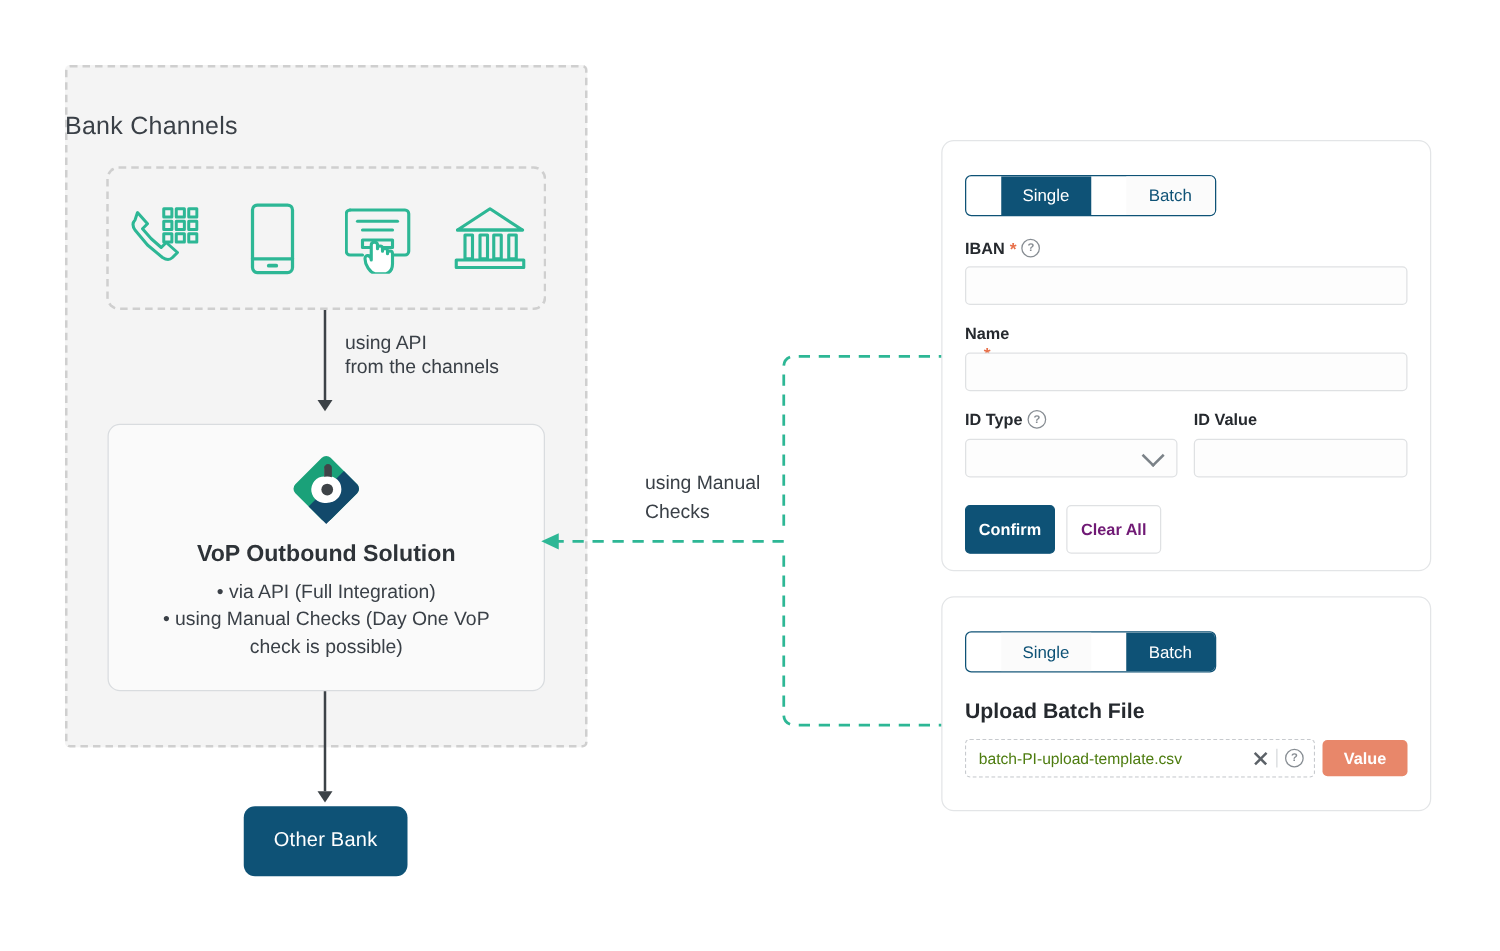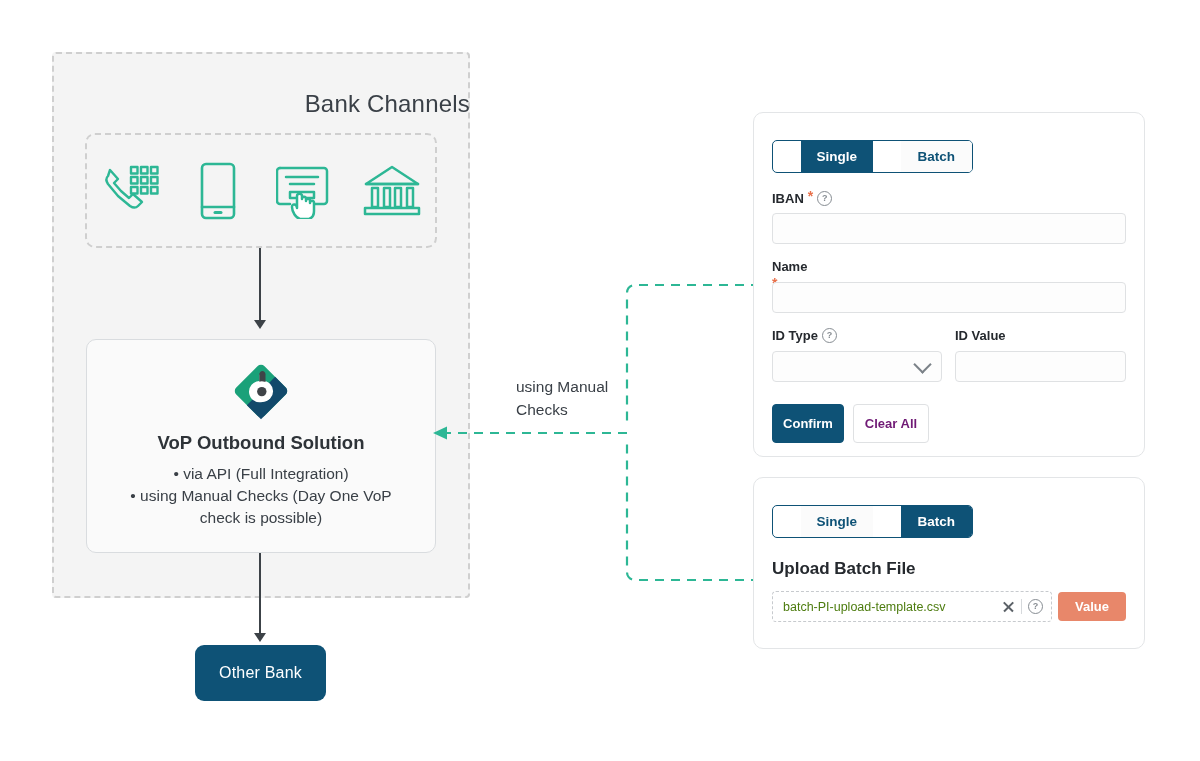--- a/index.html
+++ b/index.html
@@ -16,22 +16,22 @@
   
   .bank-group{
     position:absolute;left:52px;top:52px;width:418px;height:546px;
     background:#f4f4f4;
     border:2px dashed #cfcfcf;
     border-radius:4px;
     box-sizing:border-box;
   }
   .bank-title{
     position:absolute;left:52px;top:90px;width:418px;
-    text-align:right;
-    font-size:24px;color:#3a4047;letter-spacing:.2px;
+    text-align:left;
+    font-size:20px;color:#3a4047;letter-spacing:.2px;
   }
   .channels-box{
     position:absolute;left:85px;top:133px;width:352px;height:115px;
     border:2px dashed #cfcfcf;border-radius:10px;box-sizing:border-box;
     display:flex;align-items:center;justify-content:space-around;
   }
   .chan-icon{width:62px;height:62px;display:flex;align-items:center;justify-content:center;}
   .chan-icon svg{display:block;}
 
   
@@ -93,28 +93,28 @@
   }
   .card-single{left:753px;top:112px;width:392px;height:345px;}
   .card-batch{left:753px;top:477px;width:392px;height:172px;}
 
   .seg{
     position:absolute;display:flex;border:1px solid #0e5276;border-radius:5px;overflow:hidden;
     height:31px;width:199px;
   }
   .seg-btn{
     flex:1;display:flex;align-items:center;justify-content:center;
-    font-size:13.5px;font-weight:bold;cursor:pointer;margin-left:28px;
+    font-size:13.5px;font-weight:normal;cursor:pointer;margin-left:28px;
   }
   .seg-btn.on{background:#0e5276;color:#ffffff;}
   .seg-btn.off{background:#fbfbfb;color:#0e5276;}
 
   .fld-label{
     position:absolute;font-size:13px;font-weight:bold;color:#25292e;
-    display:flex;align-items:flex-start;gap:4px;white-space:nowrap;
+    display:flex;align-items:center;gap:4px;white-space:nowrap;
   }
   .req{color:#e8704a;font-size:14px;line-height:10px;}
   .qmark{
     width:13px;height:13px;border:1.3px solid #878d93;border-radius:50%;
     display:inline-flex;align-items:center;justify-content:center;
     font-size:9px;font-weight:bold;color:#878d93;line-height:1;
   }
   .inp{
     position:absolute;background:#fdfdfd;border:1px solid #dfe1e3;border-radius:4px;
     box-sizing:border-box;height:31px;
@@ -207,20 +207,24 @@
         <rect x="10" y="24" width="6" height="19"></rect>
         <rect x="22" y="24" width="6" height="19"></rect>
         <rect x="33" y="24" width="6" height="19"></rect>
         <rect x="45" y="24" width="6" height="19"></rect>
         <rect x="3" y="44" width="54" height="6"></rect>
       </svg>
     </div>
   </div>
 
   <div class="arrow-v1"></div>
+  <div class="lbl-api">
+    <div>using API</div>
+    <div>from the channels</div>
+  </div>
 
   <div class="vop-card">
     <div class="vop-logo">
       <svg width="58" height="58" viewBox="0 0 58 58">
         <g transform="rotate(45 29 29)">
           <rect x="9" y="9" width="40" height="40" rx="5" fill="#1aa179"></rect>
           <path d="M29 9h15a5 5 0 0 1 5 5v35H29z" fill="#12496b"></path>
         </g>
         <path d="M30.5 10.5c-1.6 0-3 1.3-3 3v5.6a10.6 10.6 0 1 0 3 20.8 10.6 10.6 0 0 0 0-21.2c-.0 0 0 0 0 0v-5.2c0-1.7-1.4-3-3-3z" fill="#ffffff" transform="translate(0,0)"></path>
         <path d="M27.3 12.2c0-1.7 1.4-3.1 3.1-3.1 1.7 0 3.1 1.4 3.1 3.1v7.9h-6.2z" fill="#3f4448"></path>

